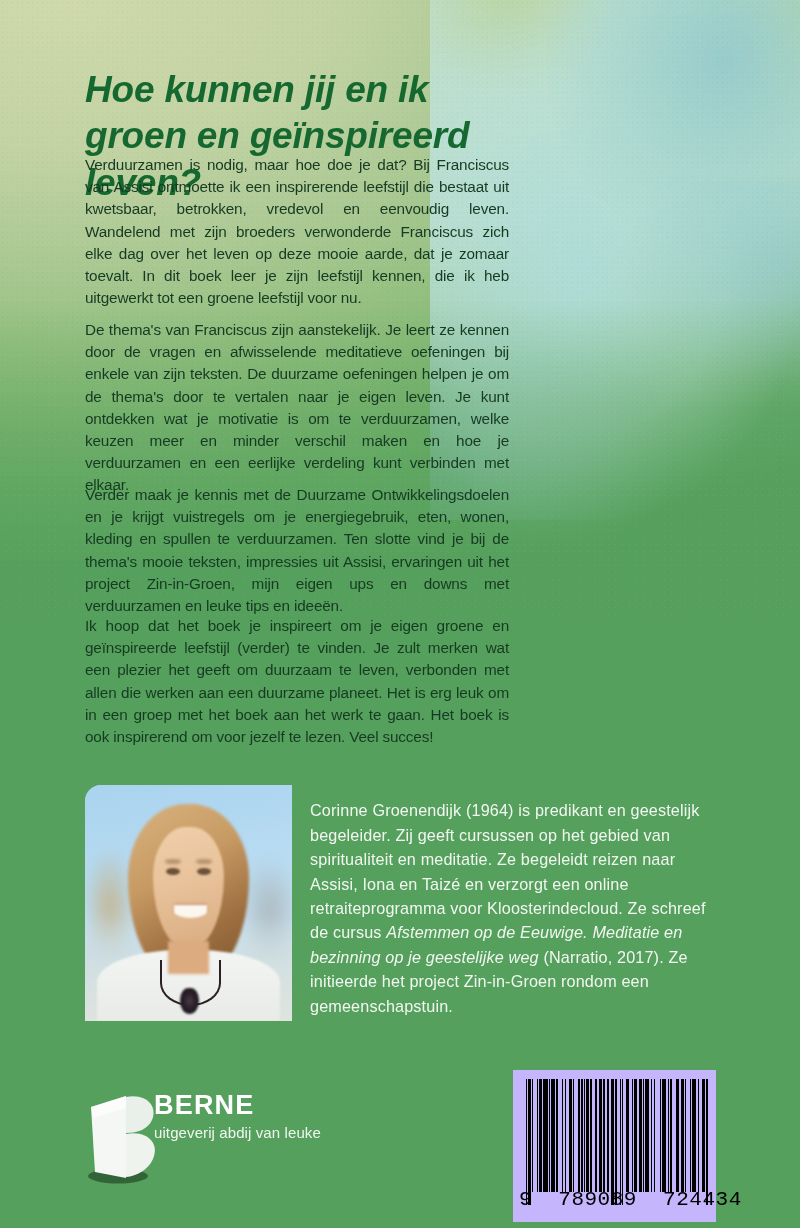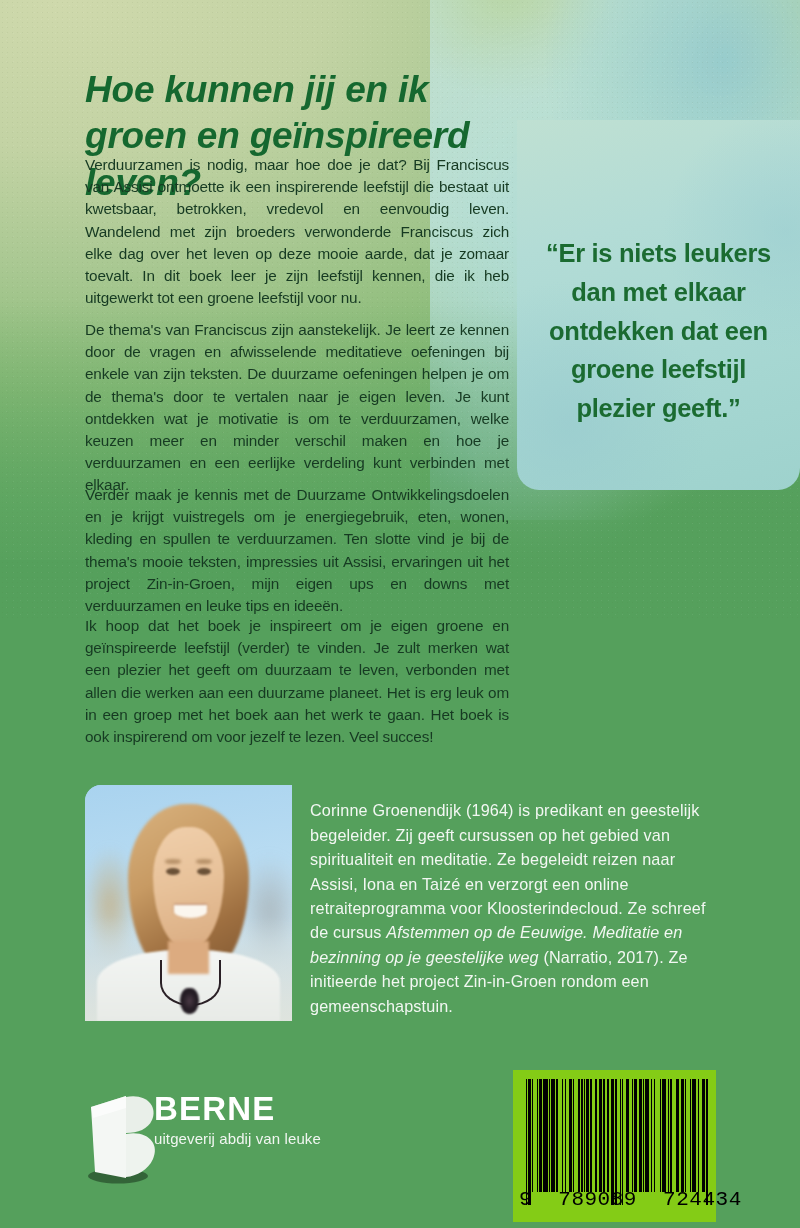--- a/index.html
+++ b/index.html
@@ -226,38 +226,38 @@
 
   
   .logo {
     position: absolute;
     left: 82px; top: 1088px;
     width: 300px; height: 96px;
   }
   .logo-mark { position: absolute; left: 0; top: 0; width: 78px; height: 96px; }
   .logo-words { position: absolute; left: 72px; top: 4px; }
   .logo-berne {
-    color: #ffffff; font-weight: 700; font-size: 33px;
+    color: #ffffff; font-weight: 700; font-size: 27px;
     letter-spacing: 1.2px; line-height: 1.02;
   }
   .logo-media {
     color: #eef5ee; font-weight: 300; font-size: 27px;
     letter-spacing: 1.2px; line-height: 1.08; margin-top: 1px;
   }
   .logo-tagline {
     color: #f1f6f1; font-size: 15px; letter-spacing: 0.1px;
     margin-top: 4px;
   }
 
   
   .barcode-box {
     position: absolute;
     left: 513px; top: 1070px;
     width: 203px; height: 152px;
-    background: #84cc16;
+    background: #c4b5fd;
     padding: 0;
   }
   .barcode-bars {
     position: absolute;
     left: 13px; top: 9px;
     width: 182px; height: 113px;
     display: flex;
     align-items: stretch;
   }
   .barcode-bars span { display: block; }
@@ -285,23 +285,20 @@
   <div class="bg-fade"></div>
   <div class="bg-grain"></div>
 
   <h1 class="headline">Hoe kunnen jij en ik groen en geïnspireerd leven?</h1>
 
   <p class="copy" id="para-1">Verduurzamen is nodig, maar hoe doe je dat? Bij Franciscus van Assisi ontmoette ik een inspirerende leefstijl die bestaat uit kwetsbaar, betrokken, vredevol en eenvoudig leven. Wandelend met zijn broeders verwonderde Franciscus zich elke dag over het leven op deze mooie aarde, dat je zomaar toevalt. In dit boek leer je zijn leefstijl kennen, die ik heb uitgewerkt tot een groene leefstijl voor nu.</p>
   <p class="copy" id="para-2">De thema's van Franciscus zijn aanstekelijk. Je leert ze kennen door de vragen en afwisselende meditatieve oefeningen bij enkele van zijn teksten. De duurzame oefeningen helpen je om de thema's door te vertalen naar je eigen leven. Je kunt ontdekken wat je motivatie is om te verduurzamen, welke keuzen meer en minder verschil maken en hoe je verduurzamen en een eerlijke verdeling kunt verbinden met elkaar.</p>
   <p class="copy" id="para-3">Verder maak je kennis met de Duurzame Ontwikkelingsdoelen en je krijgt vuistregels om je energiegebruik, eten, wonen, kleding en spullen te verduurzamen. Ten slotte vind je bij de thema's mooie teksten, impressies uit Assisi, ervaringen uit het project Zin-in-Groen, mijn eigen ups en downs met verduurzamen en leuke tips en ideeën.</p>
   <p class="copy" id="para-4">Ik hoop dat het boek je inspireert om je eigen groene en geïnspireerde leefstijl (verder) te vinden. Je zult merken wat een plezier het geeft om duurzaam te leven, verbonden met allen die werken aan een duurzame planeet. Het is erg leuk om in een groep met het boek aan het werk te gaan. Het boek is ook inspirerend om voor jezelf te lezen. Veel succes!</p>
 
-  <div class="quote-box">
-    <div class="quote-text">“Er is niets leukers dan met elkaar ontdekken dat een groene leefstijl plezier geeft.”</div>
-  </div>
 
   <div class="author-photo">
     <div class="photo-sky"></div>
     <div class="photo-blur-l"></div>
     <div class="photo-blur-r"></div>
     <div class="photo-horizon"></div>
     <div class="photo-hair"></div>
     <div class="photo-face"></div>
     <div class="photo-brow-l"></div>
     <div class="photo-brow-r"></div>

